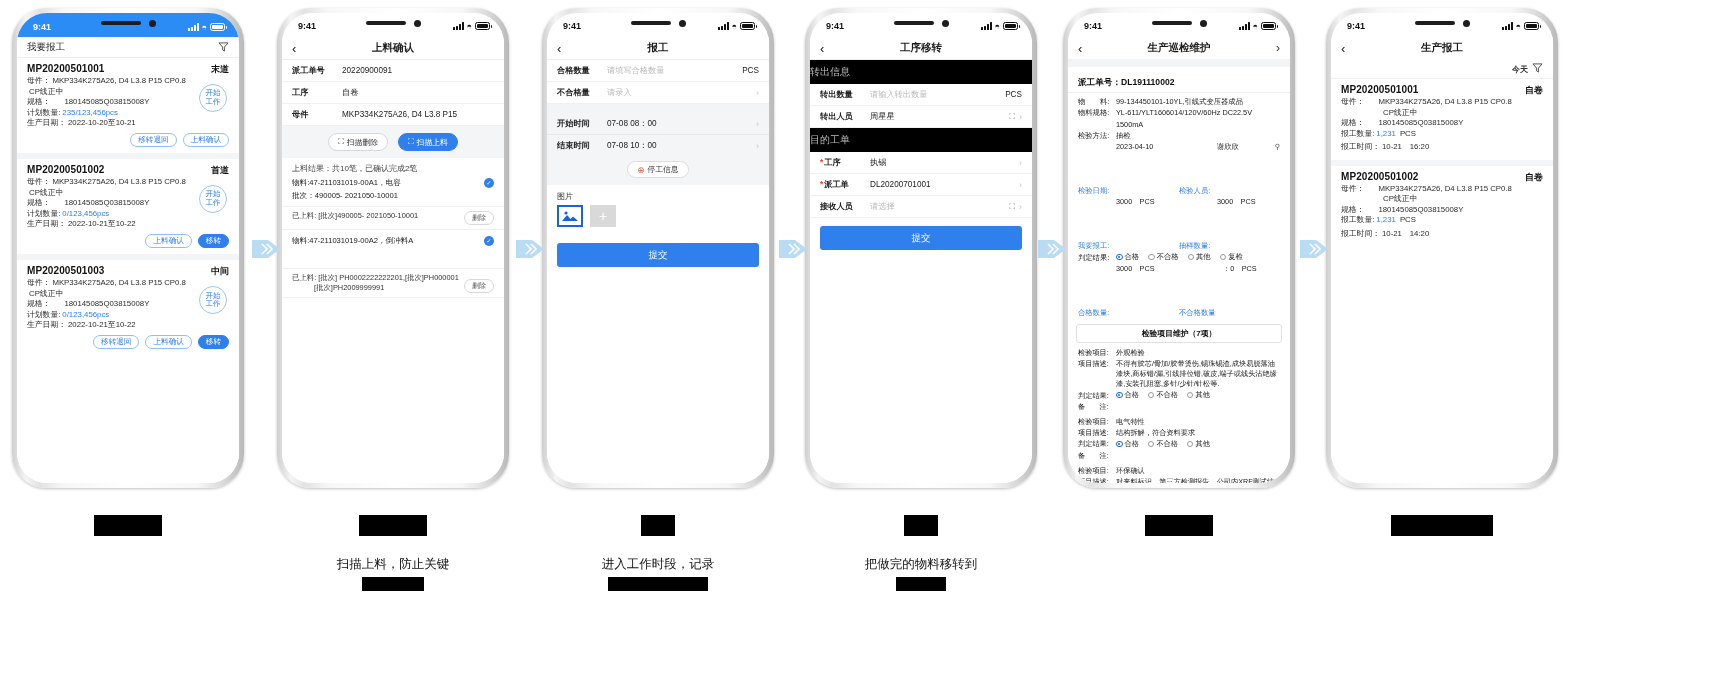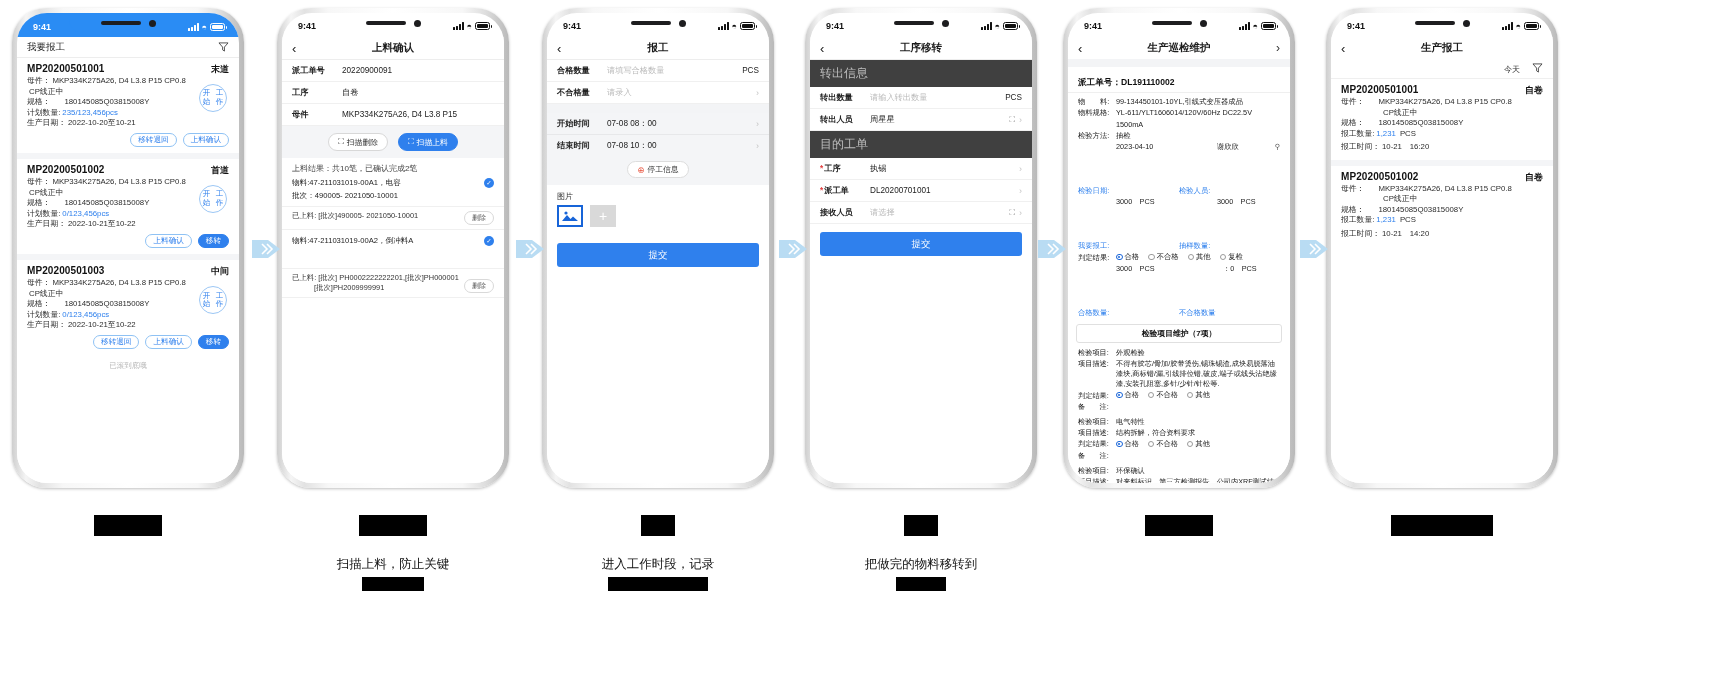--- a/index.html
+++ b/index.html
@@ -102,21 +102,21 @@
   .card-top { display:flex; justify-content:space-between; align-items:baseline; }
   .card-id { font-size:10px; font-weight:600; color:#111; letter-spacing:.1px; }
   .card-tag { font-size:9px; color:#111; font-weight:600;font-family:Liberation Serif, serif; }
   .krow { font-size:7.8px; color:#2c2c2c; line-height:1.35; display:flex; }
   .krow .k { flex:0 0 auto; }
   .krow .v { margin-left:2px; }
   .blue-num { color:#2f80ed; }
   .circle-btn {
     position:absolute; right:12px; width:28px; height:28px; border-radius:50%;
     border:1px solid #9cc7f5; color:#2f80ed; font-size:7.5px; line-height:8.6px;
-    display:flex; flex-direction:row; align-items:center; justify-content:center;
+    display:flex; flex-direction:column; align-items:center; justify-content:center;
     background:#fff; text-align:center;
   }
   .pill-row { display:flex; justify-content:flex-end; gap:6px; margin-top:4px; }
   .pill {
     border:1px solid #8fc2f4; color:#2f80ed; background:#fff;
     border-radius:9px; font-size:7.6px; padding:1.5px 7px; line-height:1.25;
   }
   .pill.solid { background:#2f80ed; color:#fff; border-color:#2f80ed; }
   .endtext { text-align:center; font-size:7.5px; color:#b5b5b5; padding:6px 0; }
 
@@ -126,21 +126,21 @@
     padding:5px 10px; font-size:8.2px; color:#222;
     border-bottom:1px solid #f0f0f0; min-height:20px;
   }
   .frow .lab { flex:0 0 50px; color:#222; font-weight:600; }
   .frow .val { flex:1 1 auto; color:#222; }
   .frow .val.ph { color:#b9b9b9; font-weight:normal; }
   .frow .unit { color:#222; font-size:8.2px; margin-left:4px; }
   .frow .chev { color:#c4c4c4; font-size:9px; margin-left:4px; }
   .req::before { content:"*"; color:#e23b3b; margin-right:1px; }
   .sec-label {
-    padding:5px 10px; font-size:12px; color:#bcbcbc; background:#404040;
+    padding:5px 0; font-size:10px; color:#bcbcbc; background:#000000;
   }
   .scanbtn-row { background:#f4f5f7; padding:7px 10px; display:flex; gap:10px; justify-content:center; }
   .scanbtn {
     border:1px solid #d8d8d8; background:#fff; color:#333;
     border-radius:10px; font-size:7.8px; padding:2.5px 9px;
     display:flex; align-items:center; gap:3px;
   }
   .scanbtn.primary { background:#2f80ed; border-color:#2f80ed; color:#fff; }
   .scan-ico { font-size:8px; }
   .res-line { padding:5px 10px 2px 10px; font-size:8px; color:#444; }
@@ -176,21 +176,21 @@
   .radio i { width:6.5px; height:6.5px; border-radius:50%; border:1.3px solid #9b9b9b; display:inline-block; position:relative; }
   .radio.on i { border-color:#1764d8; }
   .radio.on i::after { content:""; position:absolute; inset:1.2px; border-radius:50%; background:#1764d8; }
   .maint-btn {
     margin:5px 8px 5px; border:1px solid #e0e0e0; border-radius:3px;
     text-align:center; font-size:7.8px; padding:3px 0; color:#111; font-weight:600; background:#fff;
   }
   .insp-item { padding:0 10px; font-size:7.2px; color:#222; line-height:1.42; margin-bottom:5px; }
 
   
-  .p6-head { display:flex; align-items:center; justify-content:flex-end; gap:12px; padding:4px 10px 3px; font-size:8px; color:#333; border-bottom:1px solid #efefef;}
+  .p6-head { display:flex; align-items:center; justify-content:flex-end; gap:4px; padding:4px 10px 3px; font-size:8px; color:#333; border-bottom:1px solid #efefef;font-weight:bold;}
   .p6-card { padding:5px 10px 7px; border-bottom:6px solid #f4f5f7; }
 
   
   .arrow { position:absolute; top:232px; width:34px; height:34px; }
   .arrow svg { display:block; }
 
   
   .caption { position:absolute; text-align:center; width:232px; }
   .cap-title {
     font-size:16px; font-weight:bold; color:#111; letter-spacing:1px;
@@ -339,21 +339,20 @@
               <span>开始</span>
               <span>工作</span>
             </div>
             <div class="pill-row">
               <span class="pill">移转退回</span>
               <span class="pill">上料确认</span>
               <span class="pill solid">移转</span>
             </div>
           </div>
 
-          <div class="endtext">已滚到底哦</div>
         </div>
       </div>
     </div>
   </div>
 
   <div class="phone" style="left:277px;">
     <div class="phone-inner">
       <div class="side-btn sb-l1"></div>
       <div class="side-btn sb-l2"></div>
       <div class="side-btn sb-l3"></div>

